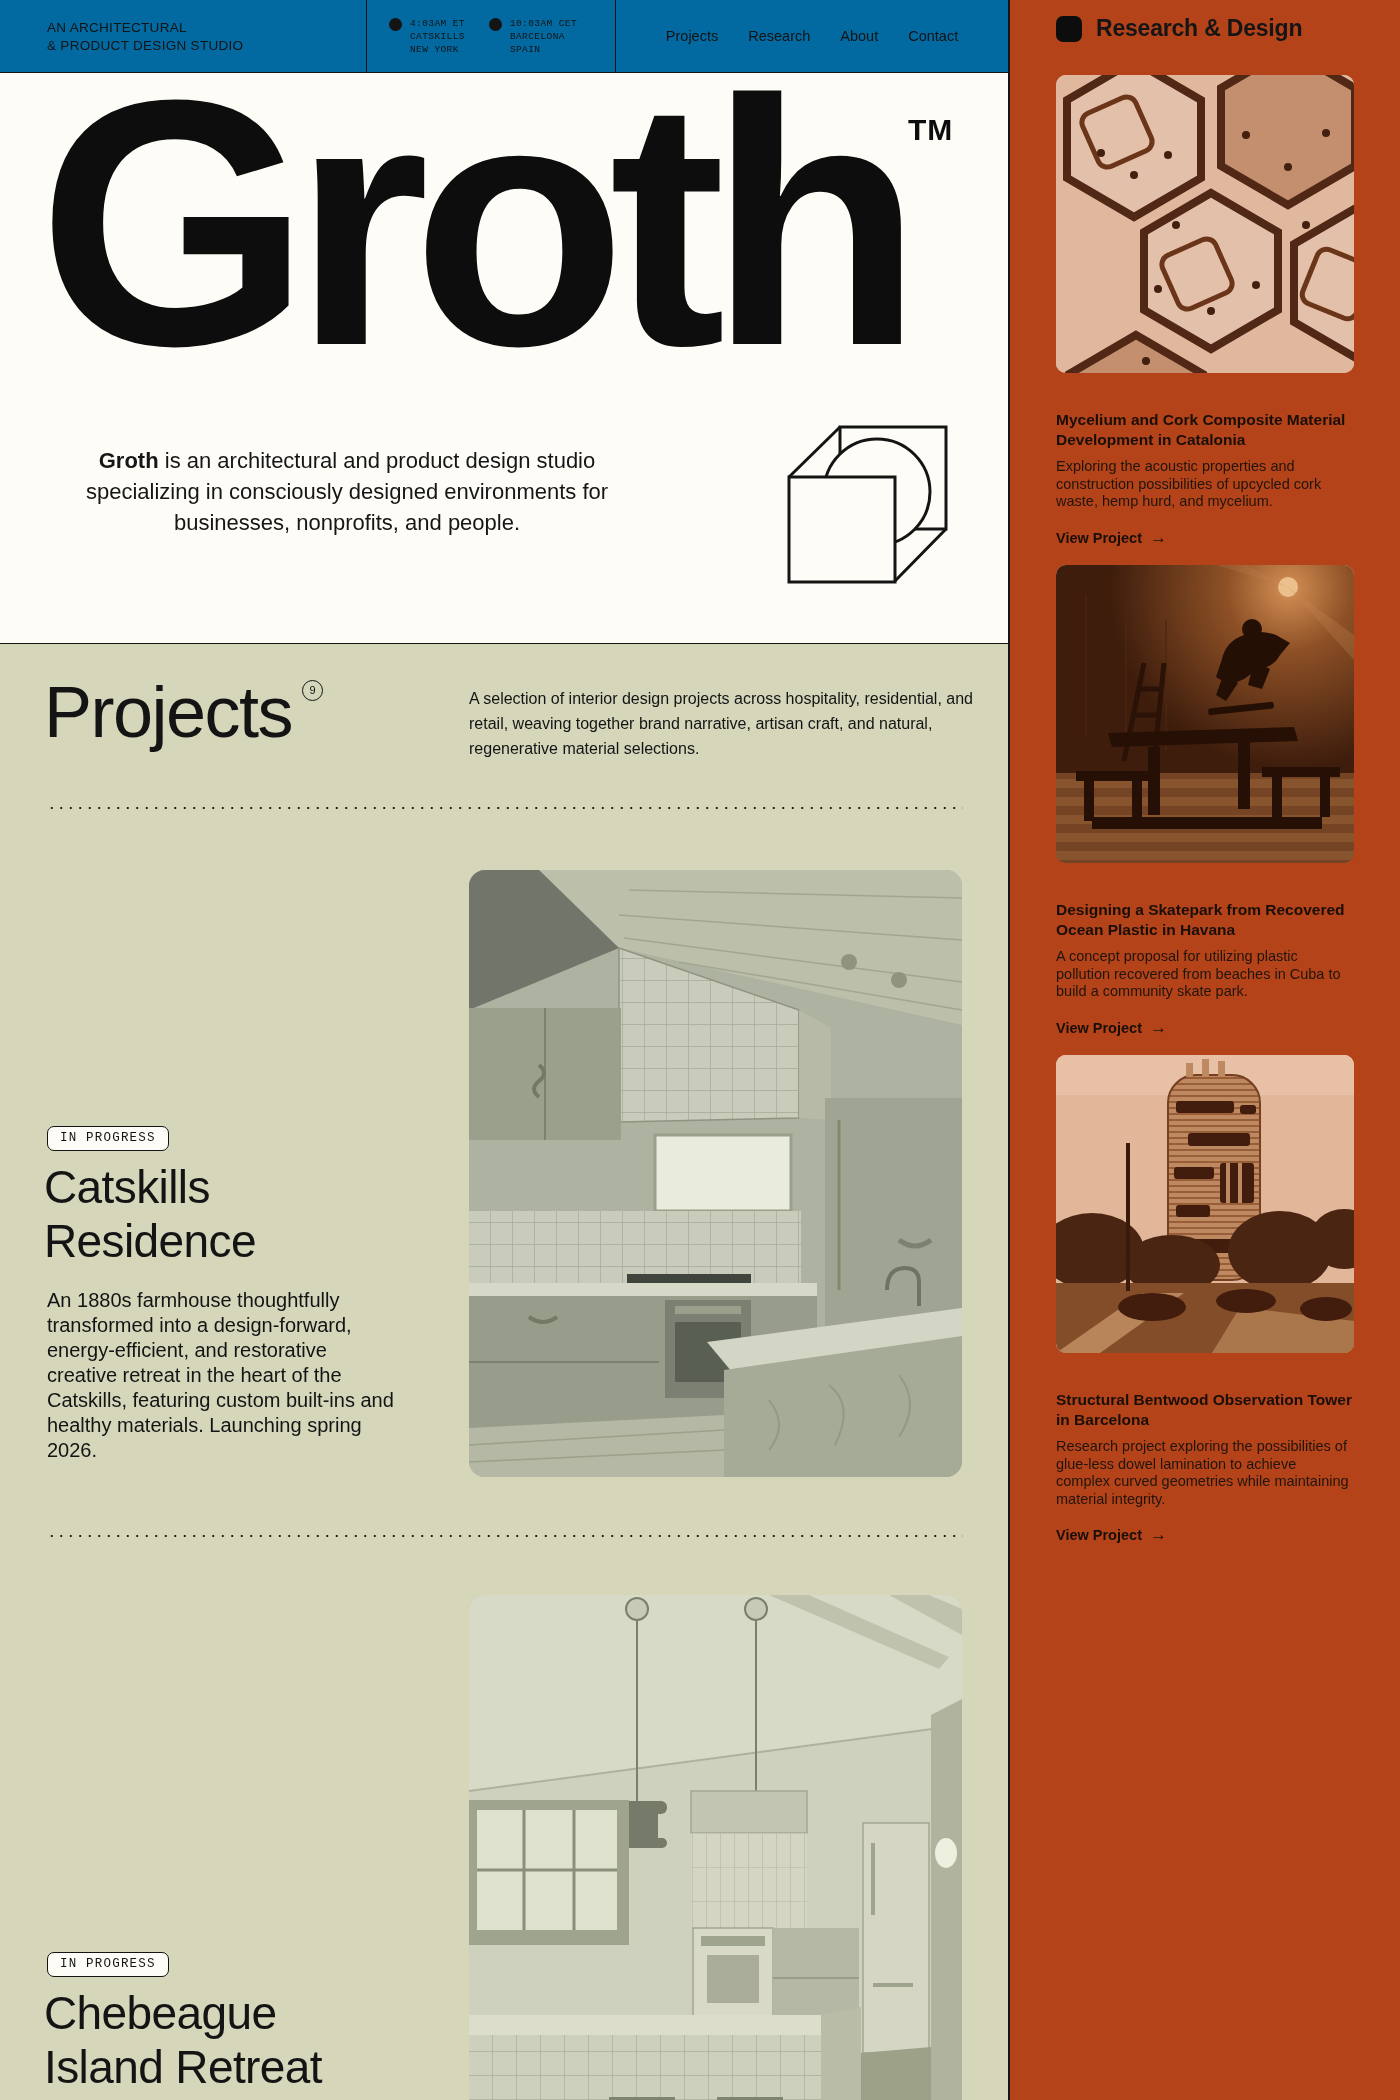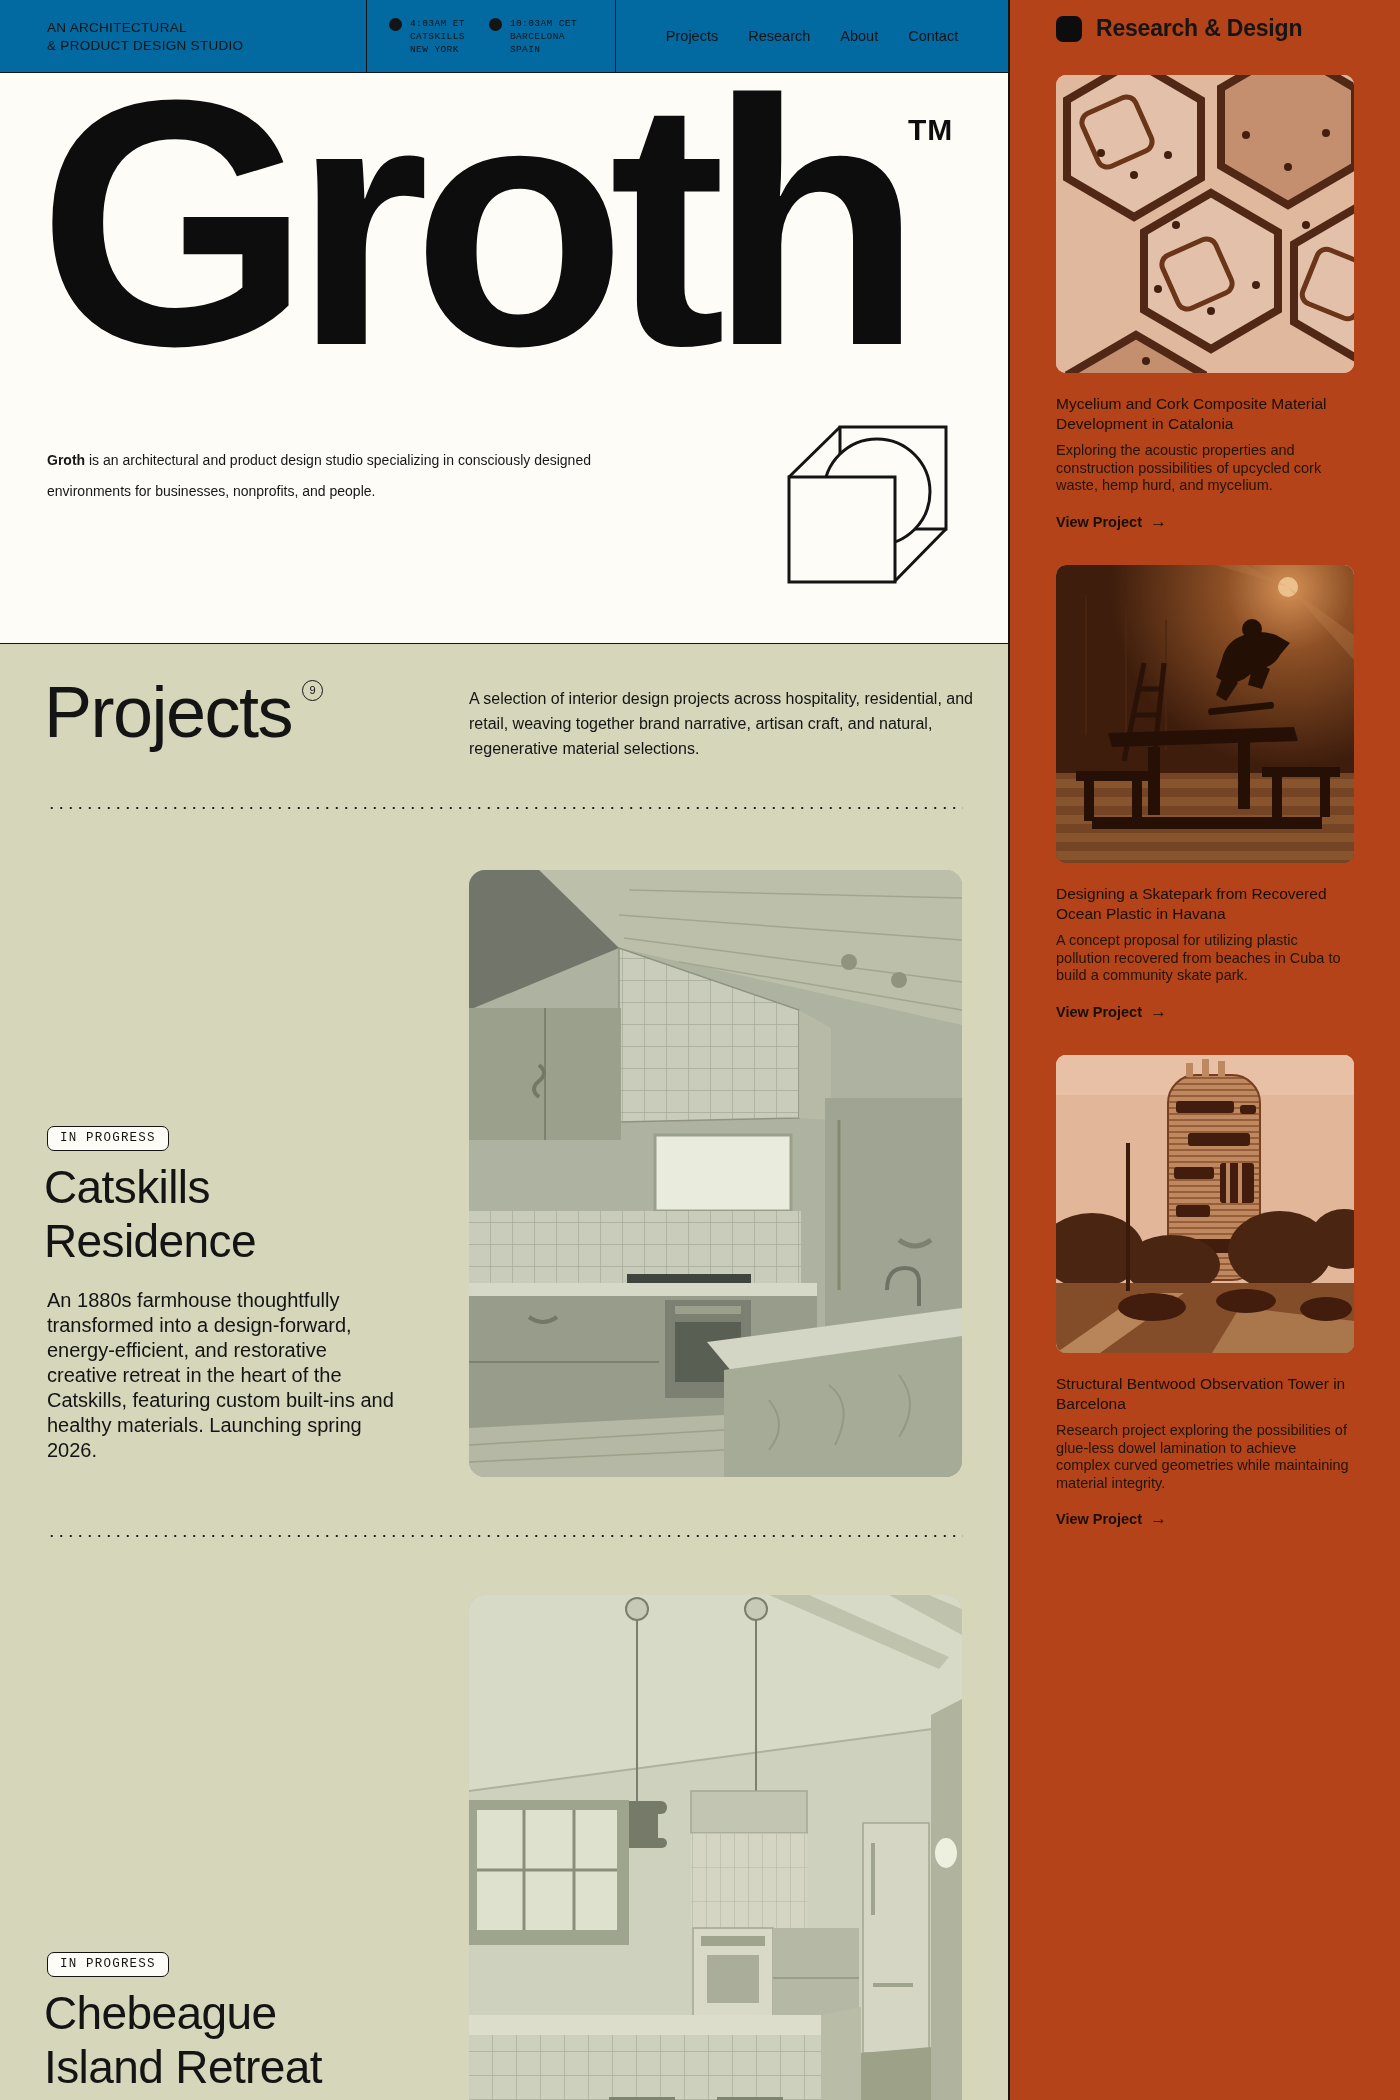--- a/index.html
+++ b/index.html
@@ -14,21 +14,21 @@
   .clock{ display:flex; gap:8px; }
   .clock-dot{ width:13px; height:13px; border-radius:50%; background:#141414; margin-top:1px; flex:none; }
   .clock-text{ font-family:"Liberation Mono","DejaVu Sans Mono",monospace; font-size:9.5px; line-height:13px; letter-spacing:.4px; }
   .nav{ position:absolute; left:616px; top:0; width:392px; height:100%; display:flex; align-items:center; justify-content:center; gap:30px; }
   .nav span{ font-size:14.5px; cursor:pointer; }
 
   
   .hero{ position:absolute; top:73px; left:0; width:1008px; height:571px; background:#fdfcf7; border-bottom:1.5px solid #141414; overflow:hidden; z-index:4;}
   .logo{ position:absolute; left:38px; top:-25px; font-size:350px; font-weight:bold; letter-spacing:-17px; line-height:1; color:#0d0d0d; white-space:nowrap; }
   .tm{ position:absolute; left:908px; top:40px; font-size:30px; font-weight:bold; letter-spacing:1px; color:#0d0d0d; }
-  .intro{ position:absolute; left:47px; top:372px; width:600px; font-size:14px; line-height:31px; color:#161616; }
+  .intro{ position:absolute; left:47px; top:372px; width:600px; font-size:22px; line-height:31px; color:#161616;text-align:center; }
   .intro b{ font-weight:bold; }
   .cube{ position:absolute; left:786px; top:345px; }
 
   
   .projects-title{ position:absolute; left:44px; top:676px; font-size:72px; font-weight:400; letter-spacing:-1.5px; line-height:1; }
   .sup-badge{ display:inline-flex; width:21px; height:21px; border:1.5px solid #141414; border-radius:50%; align-items:center; justify-content:center; font-size:11px; font-weight:400; letter-spacing:0; vertical-align:top; margin:4px 0 0 10px; }
   .projects-desc{ position:absolute; left:469px; top:686px; width:505px; font-size:16px; line-height:25px; }
   .dotted{ position:absolute; left:47px; width:916px; height:4px; background-image:radial-gradient(circle,#1c1c1c 1.1px, transparent 1.5px); background-size:9.5px 4px; background-repeat:repeat-x; }
   .d1{ top:806px; } .d2{ top:1534px; }
   .status-badge{ position:absolute; display:inline-block; font-family:"Liberation Mono","DejaVu Sans Mono",monospace; font-size:12.5px; letter-spacing:1.2px; padding:4px 12px 5px; border:1.5px solid #141414; border-radius:7px; background:#fdfcf7; color:#141414; }
@@ -40,21 +40,21 @@
   .img1{ top:870px; height:607px; } .img2{ top:1595px; height:580px; }
 
   
   .sidebar{ position:absolute; top:0; left:1008px; width:392px; height:2100px; background:#b5431a; border-left:2px solid #141414; }
   .sb-head{ position:absolute; left:46px; top:15px; display:flex; align-items:center; gap:14px; }
   .sb-head-icon{ width:26px; height:26px; background:#0d0d0d; border-radius:7px; flex:none; }
   .sb-title{ font-size:23px; font-weight:bold; letter-spacing:-.2px; color:#151515; }
   .sb-card{ position:absolute; left:46px; width:298px; }
   .c1{ top:75px; } .c2{ top:565px; } .c3{ top:1055px; }
   .sb-img{ width:298px; height:298px; border-radius:10px; overflow:hidden; background:#e6cbb2; cursor:pointer; }
-  .sb-card-title{ margin-top:21px; font-size:15.5px; line-height:19.5px; font-weight:normal; color:#190f08; }
+  .sb-card-title{ margin-top:37px; font-size:15.5px; line-height:19.5px; font-weight:bold; color:#190f08; }
   .sb-card-desc{ margin-top:9px; font-size:14.5px; line-height:17.5px; color:#20150c; }
   .sb-link{ margin-top:17px; display:flex; align-items:center; gap:8px; font-size:14.5px; font-weight:bold; color:#190f08; cursor:pointer; }
   .sb-link .arr{ font-size:17px; font-weight:bold; }
 </style>
 </head>
 <body>
 
 <div class="page">
 
   <div class="topbar">

